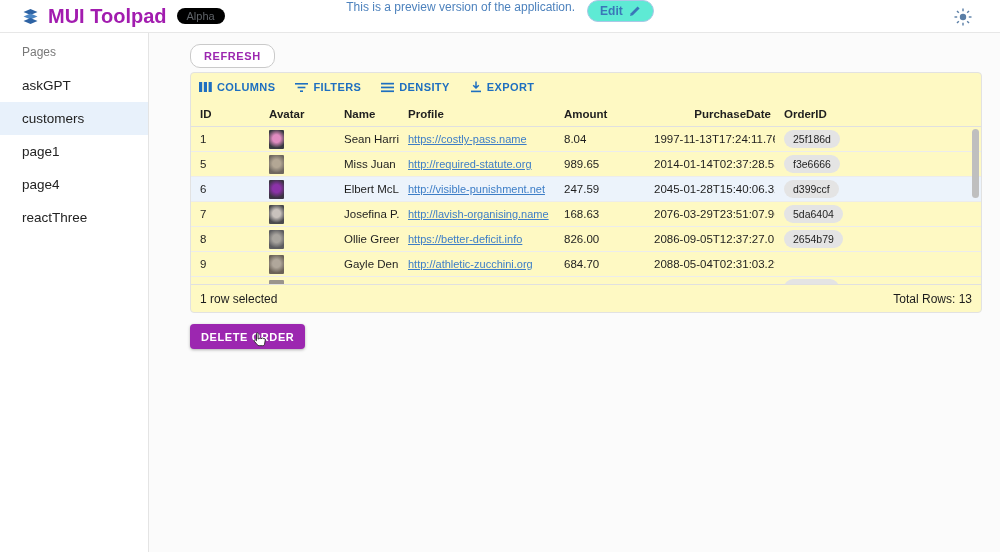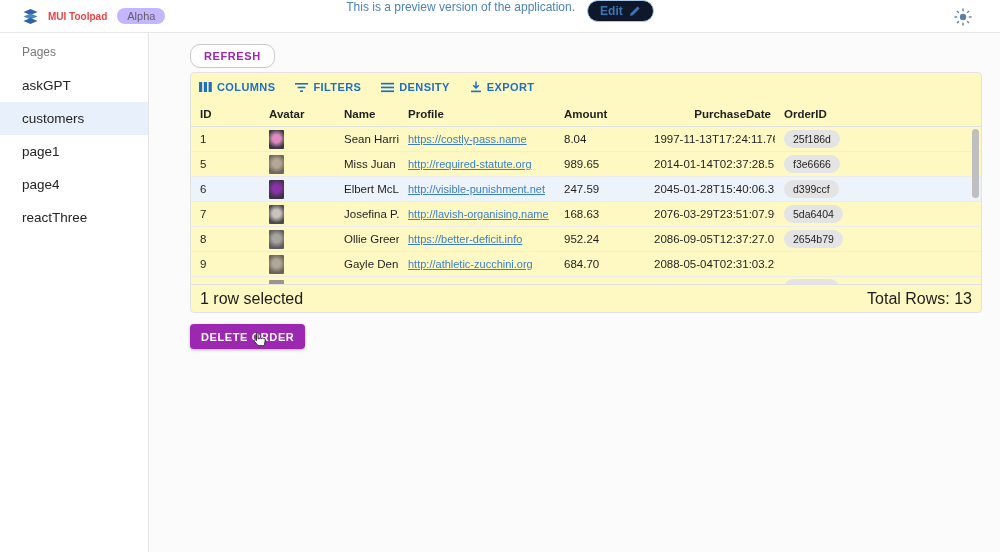--- a/index.html
+++ b/index.html
@@ -5,28 +5,28 @@
   * { margin:0; padding:0; box-sizing:border-box; }
   html,body { width:1000px; height:552px; overflow:hidden;
     font-family:"Liberation Sans", sans-serif; background:#fbfbfb; }
 
   
   .appbar { position:absolute; top:0; left:0; width:1000px; height:33px;
     background:#ffffff; border-bottom:1px solid #e7e7e7;
     display:flex; align-items:center; z-index:10; }
   .brand-group { display:flex; align-items:center; padding-left:22px; }
   .brand-logo { width:17px; height:15px; display:block; }
-  .brand-name { margin-left:9px; font-size:10px; font-weight:bold; color:#ef4444; }
-  .alpha-chip { margin-left:10px; background:#c4b5fd; color:#5f6368;
+  .brand-name { margin-left:9px; font-size:20px; font-weight:bold; color:#a21caf; }
+  .alpha-chip { margin-left:10px; background:#000000; color:#5f6368;
     font-size:11px; padding:2px 10px; border-radius:10px; }
   .appbar-center { position:absolute; left:0; right:0; top:0; height:33px;
     display:flex; align-items:flex-start; justify-content:center; gap:12px; pointer-events:none; }
   .preview-text { font-size:12px; color:#4d82bd; }
   .edit-btn { pointer-events:auto; display:flex; align-items:center; gap:6px;
-    border:1px solid #aac8e6; border-radius:13px; background:#0f172a;
+    border:1px solid #aac8e6; border-radius:13px; background:#5eead4;
     padding:3px 12px; font-size:12px; font-weight:bold; color:#3a76b8; cursor:pointer; }
   .theme-toggle { position:absolute; right:28px; top:8px; width:18px; height:18px; cursor:pointer; }
 
   
   .sidebar { position:absolute; top:33px; left:0; width:149px; height:519px;
     background:#ffffff; border-right:1px solid #e4e4e4; }
   .sidebar-section { margin:12px 0 10px 22px; font-size:12px; color:#787878; }
   .nav-item { height:33px; display:flex; align-items:center; padding-left:22px;
     font-size:13.5px; color:#222; cursor:pointer; }
   .nav-item.selected { background:#e8f1fb; }
@@ -67,21 +67,21 @@
   .oid-chip { display:inline-block; background:#e4e4e4; color:#1f1f1f;
     height:18px; line-height:18px; padding:0 9px; border-radius:9px; font-size:10.5px; }
   .oid-chip.ghost { width:55px; height:18px; }
 
   .v-scrollbar { position:absolute; top:56px; right:2px; width:8px; height:150px; }
   .v-thumb { position:absolute; top:0; right:0; width:7px; height:69px;
     background:#bfbfbf; border-radius:4px; cursor:pointer; }
 
   .grid-footer { height:29px; border-top:1px solid #e0e0e0;
     display:flex; align-items:center; justify-content:space-between;
-    padding:0 9px; font-size:16px; color:#1c1c1c; }
+    padding:0 9px; font-size:12px; color:#1c1c1c; }
 
   .delete-btn { position:absolute; top:324px; left:190px; height:25px;
     background:#9c27b0; border:none; border-radius:4px; color:#fff;
     font-size:11px; font-weight:bold; letter-spacing:0.6px; padding:0 11px;
     cursor:pointer; box-shadow:0 1px 3px rgba(0,0,0,0.3);
     font-family:"Liberation Sans",sans-serif; }
   .cursor-glyph { position:absolute; top:332px; left:251px; width:16px; height:16px;
     pointer-events:none; z-index:20; }
 </style>
 </head>
@@ -246,21 +246,21 @@
 
   <div class="grid-row">
     <div class="cell c-id">8</div>
     <div class="cell c-avatar">
       <span class="avatar-thumb" style="background: radial-gradient(circle at 50% 45%, rgb(168, 164, 158) 0px, rgb(168, 164, 158) 30%, rgb(93, 93, 96) 72%);"></span>
     </div>
     <div class="cell c-name">Ollie Green...</div>
     <div class="cell c-profile">
       <a class="profile-link">https://better-deficit.info</a>
     </div>
-    <div class="cell c-amount">952.24</div>
+    <div class="cell c-amount">826.00</div>
     <div class="cell c-date">2086-09-05T12:37:27.015Z</div>
     <div class="cell c-orderid">
       <span class="oid-chip">2654b79</span>
     </div>
   </div>
 
   <div class="grid-row">
     <div class="cell c-id">9</div>
     <div class="cell c-avatar">
       <span class="avatar-thumb" style="background: radial-gradient(circle at 50% 45%, rgb(176, 167, 155) 0px, rgb(176, 167, 155) 30%, rgb(107, 98, 88) 72%);"></span>

